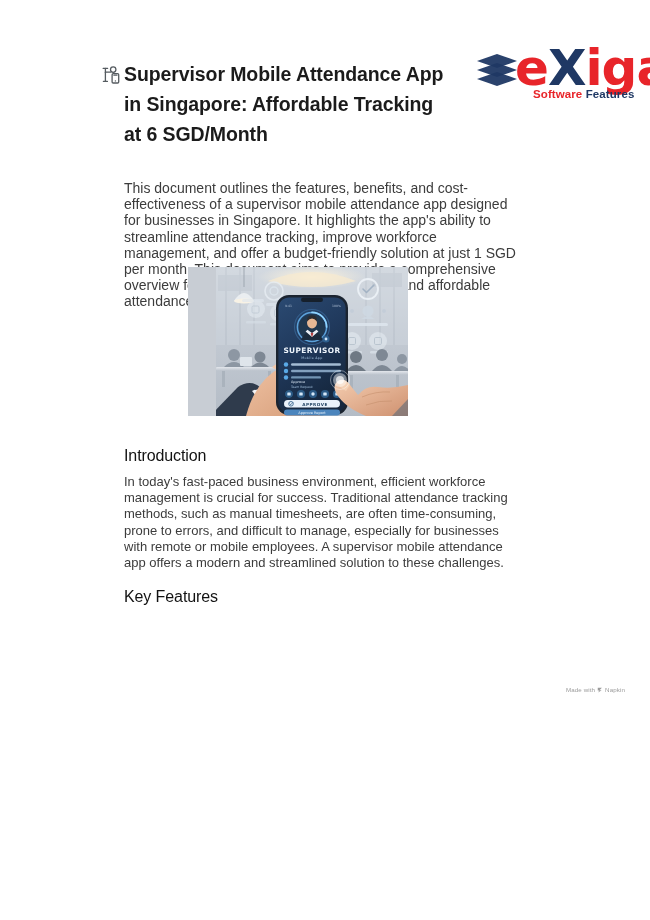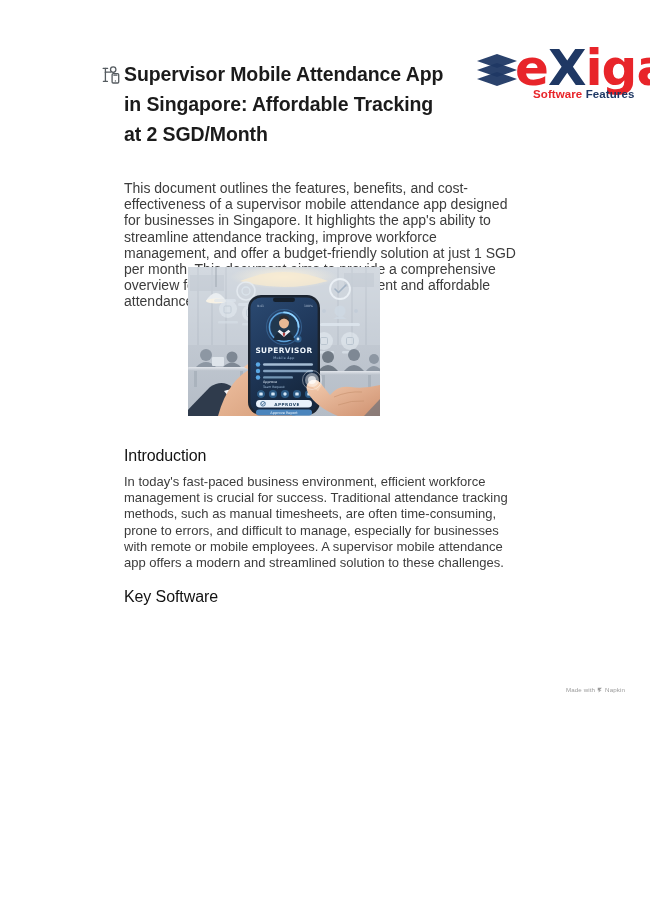--- a/index.html
+++ b/index.html
@@ -125,20 +125,21 @@
 
   
   .figure {
     position: absolute;
     left: 188px;
     top: 267px;
     width: 192px;
     height: 149px;
     overflow: hidden;
     background: #c8cdd4;
+    padding-left: 28px;
   }
   .fig-svg { display: block; width: 192px; height: 149px; }
 
   
   .footer-credit {
     position: absolute;
     left: 566px;
     top: 686px;
     font-size: 6.2px;
     color: #9b9b9b;
@@ -169,21 +170,21 @@
           <path d="M8.4 10.2 L8.4 19.4"></path>
           <path d="M6.2 6.4 L10.6 6.4"></path>
           <path d="M6.4 19.4 L10.4 19.4"></path>
           <rect x="15.1" y="11.6" width="6.6" height="9.4" rx="1.1"></rect>
           <line x1="16.9" y1="13.2" x2="19.9" y2="13.2"></line>
           <circle cx="18.4" cy="18.9" r="0.7" fill="#555b60" stroke="none"></circle>
         </g>
       </svg>
     </span>
 
-    <div class="doc-title">Supervisor Mobile Attendance App in Singapore: Affordable Tracking at 2 SGD/Month</div>
+    <div class="doc-title">Supervisor Mobile Attendance App in Singapore: Affordable Tracking at 6 SGD/Month</div>
 
     <div class="brand">
       <span class="brand-stack">
         <svg viewBox="0 0 44 40" width="44" height="40">
           <g fill="#1f3864">
             <path d="M2 9 L22 2 L42 9 L22 16 Z" opacity="0.95"></path>
             <path d="M2 18 L22 11 L42 18 L22 25 Z" opacity="0.95"></path>
             <path d="M2 27 L22 20 L42 27 L22 34 Z" opacity="0.95"></path>
           </g>
           <g fill="#ffffff">
@@ -421,21 +422,21 @@
         </g>
 
         <path d="M176 149 L192 132 L192 149 Z" fill="#5d6a7a" opacity="0.6"></path>
       </g>
     </svg>
   </div>
 
   <h2 class="section-heading h-intro">Introduction</h2>
   <div class="para p-intro">In today's fast-paced business environment, efficient workforce management is crucial for success. Traditional attendance tracking methods, such as manual timesheets, are often time-consuming, prone to errors, and difficult to manage, especially for businesses with remote or mobile employees. A supervisor mobile attendance app offers a modern and streamlined solution to these challenges.</div>
 
-  <h2 class="section-heading h-key">Key Software</h2>
+  <h2 class="section-heading h-key">Key Features</h2>
 
   <div class="footer-credit">
     <span>Made with</span>
     <span class="napkin-glyph">
       <svg viewBox="0 0 8 8" width="6" height="6">
         <path d="M1 1 L6.5 1 L3.4 4.2 L6.2 4.2 L1.6 7.2 L3 4.6 L1 4.6 Z" fill="#9b9b9b"></path>
       </svg>
     </span>
     <span>Napkin</span>
   </div>

